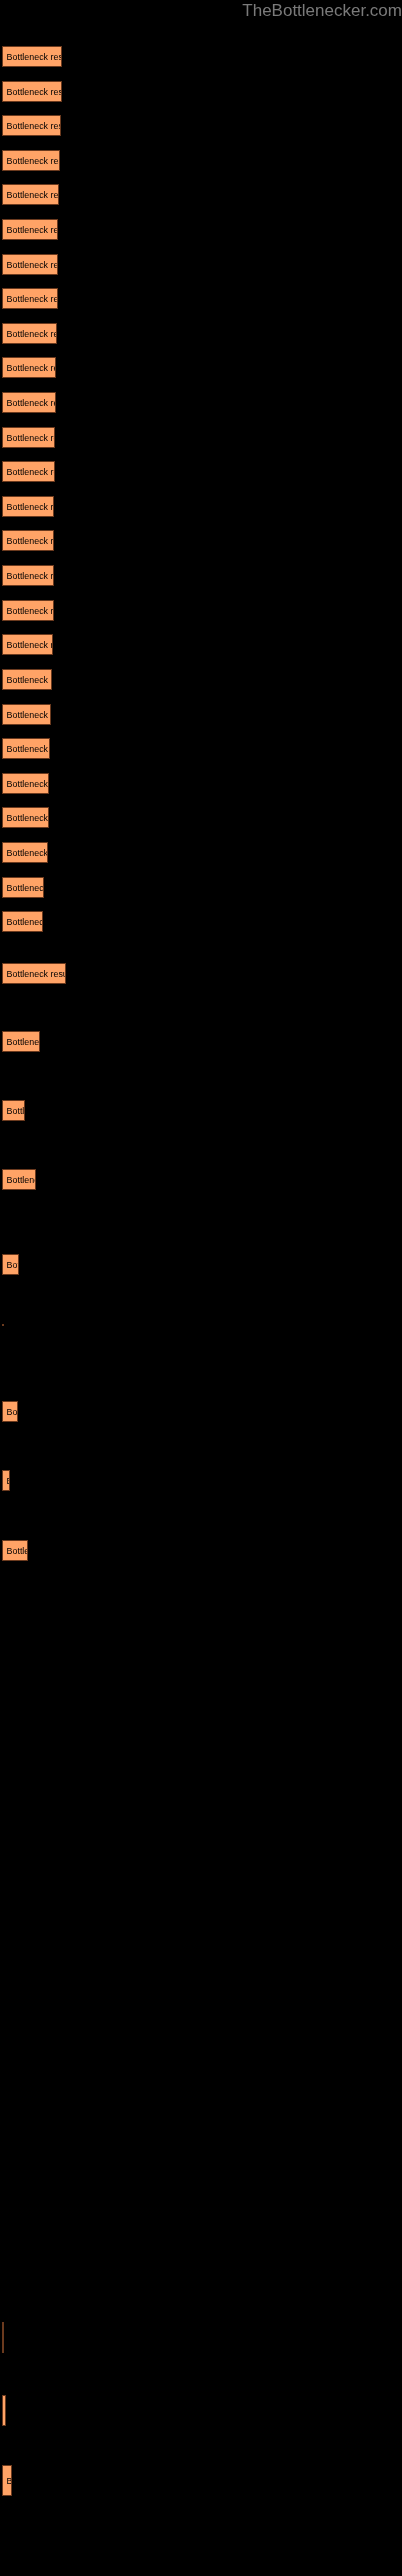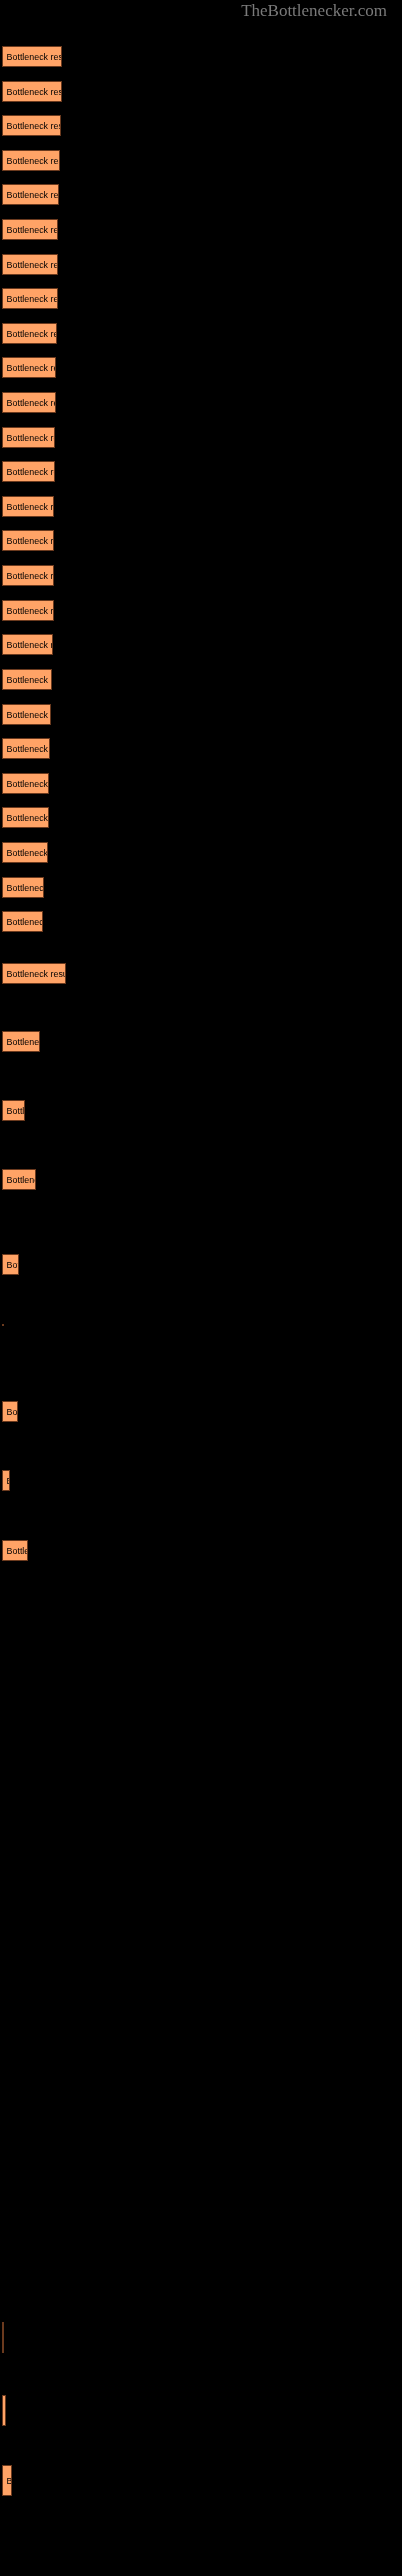--- a/index.html
+++ b/index.html
@@ -14,24 +14,24 @@
     background: #000000;
     overflow: hidden;
     font-family: "Liberation Sans", sans-serif;
   }
   #watermark {
     position: absolute;
     top: 0px;
     left: 0px;
     width: 403px;
     text-align: right;
-    padding-right: 16px;
+    padding-right: 1px;
     box-sizing: border-box;
     color: #7a7a7a;
-    font-family: Liberation Serif, serif;
+    font-family: Liberation Sans, sans-serif;
     font-size: 17px;
     line-height: 21px;
     letter-spacing: 0px;
     white-space: nowrap;
     user-select: none;
   }
   #plot {
     position: absolute;
     left: 0px;
     top: 0px;

